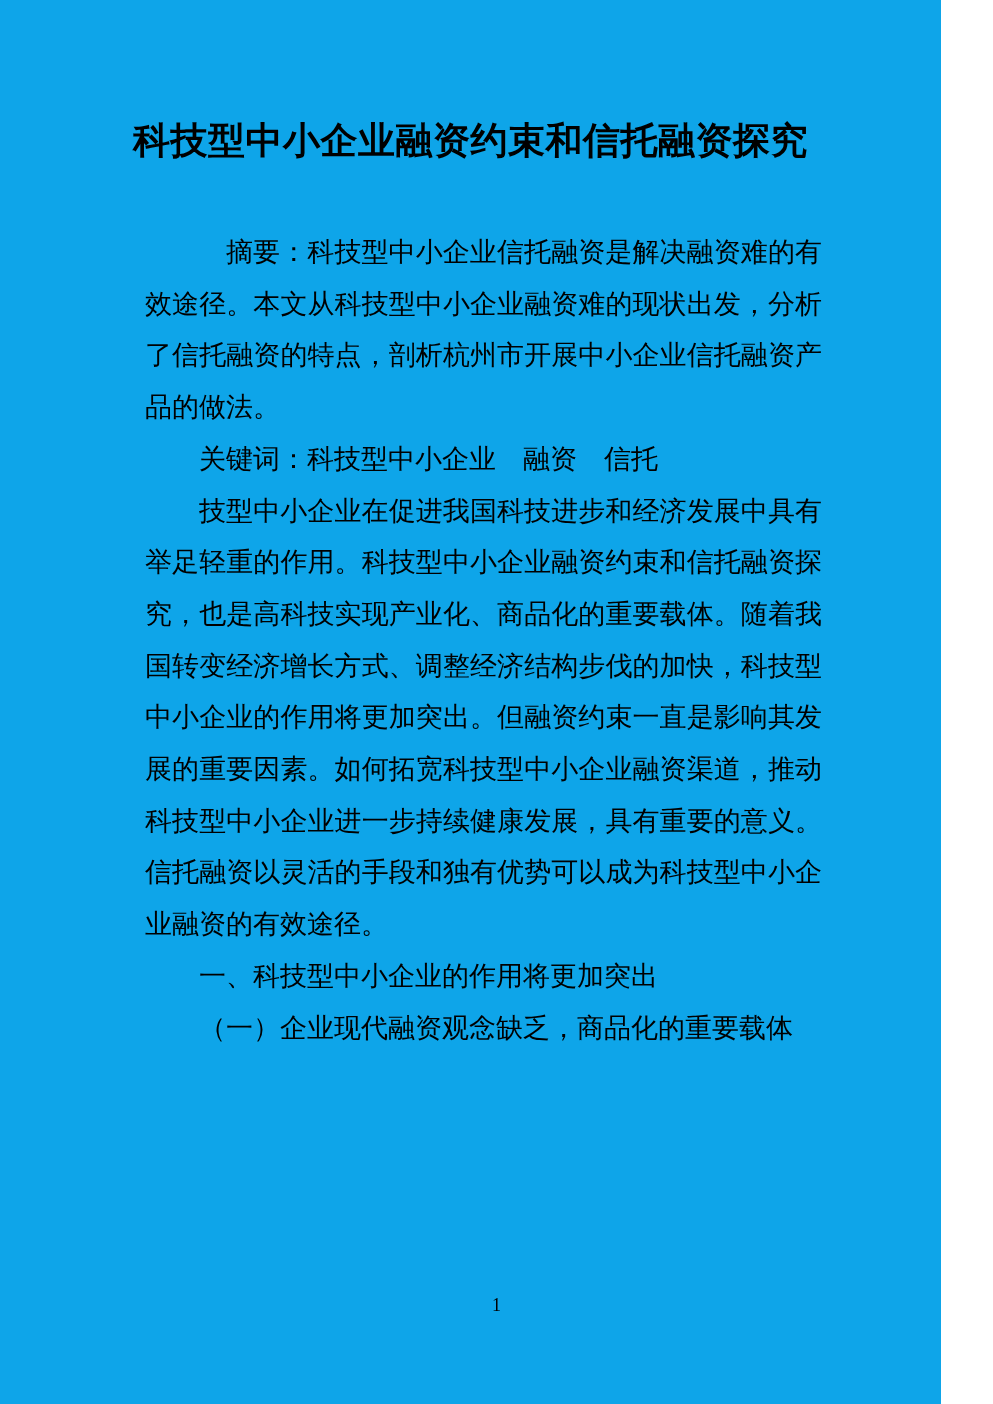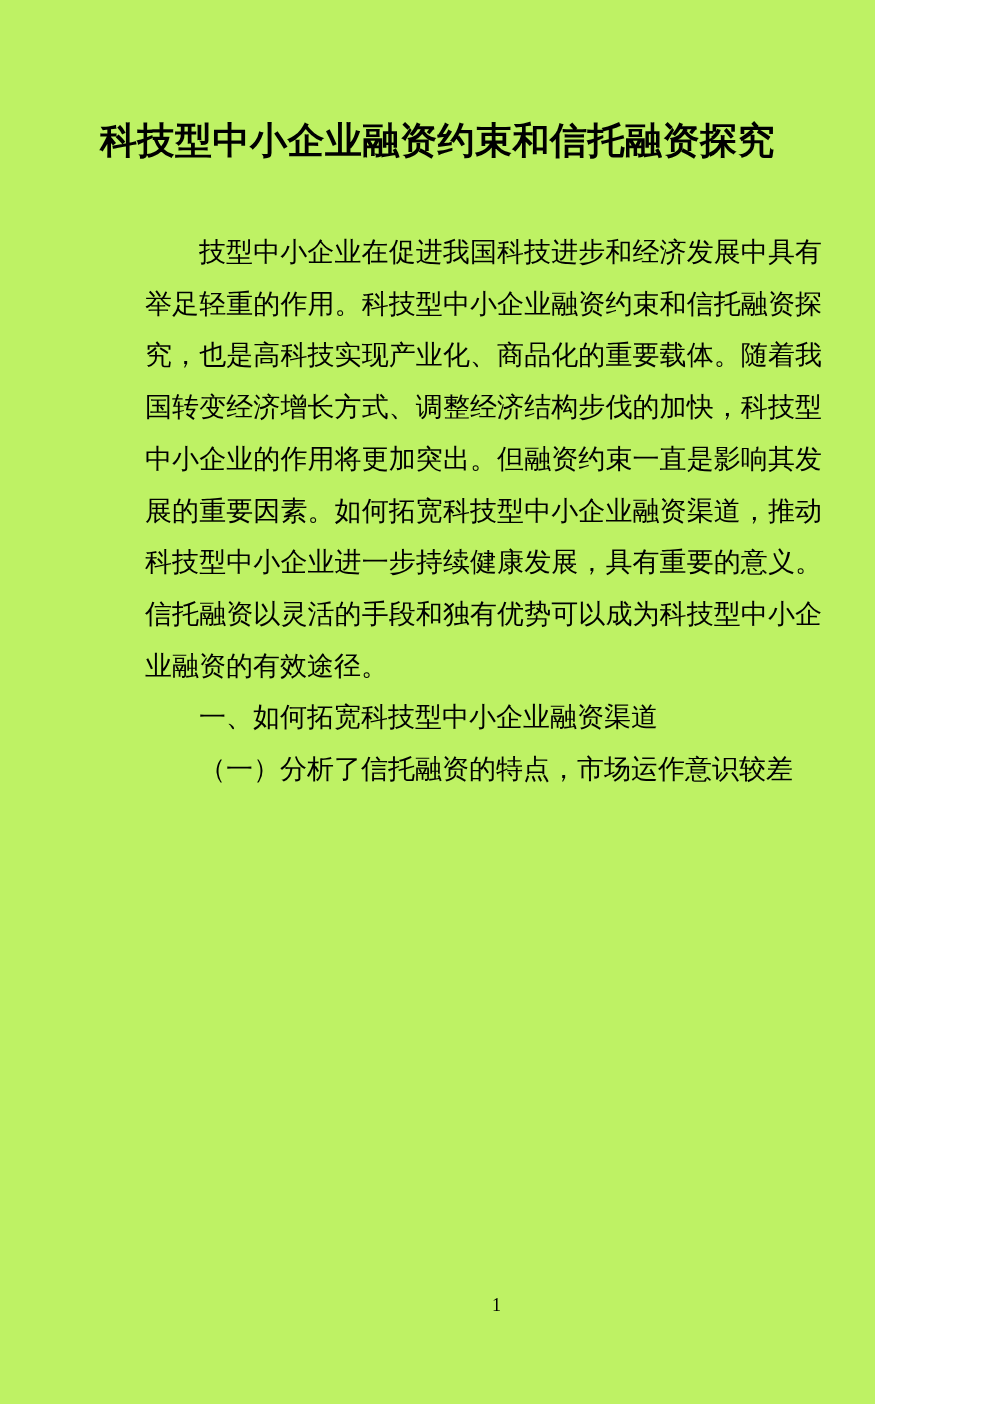--- a/index.html
+++ b/index.html
@@ -3,23 +3,23 @@
 <meta charset="utf-8">
 <style>
   * { box-sizing: border-box; }
   html, body {
     margin: 0;
     padding: 0;
     background: #ffffff;
   }
   .page {
     position: relative;
-    width: 875px;
+    width: 941px;
     height: 1404px;
-    background: #bef264;
+    background: #0ea5e9;
     color: #000000;
     font-family: "Liberation Serif", "DejaVu Serif", serif;
     overflow: hidden;
   }
   .doc-title {
     margin: 115px 0 60px 0;
     font-size: 37px;
     line-height: 52px;
     font-weight: bold;
     text-align: center;
@@ -54,27 +54,29 @@
 </style>
 </head>
 <body>
 
 <div class="page">
 
   <h1 class="doc-title">科技型中小企业融资约束和信托融资探究</h1>
 
   <div class="content">
 
+    <p class="abstract">摘要：科技型中小企业信托融资是解决融资难的有效途径。本文从科技型中小企业融资难的现状出发，分析了信托融资的特点，剖析杭州市开展中小企业信托融资产品的做法。</p>
 
+    <p>关键词：科技型中小企业　融资　信托</p>
 
     <p>技型中小企业在促进我国科技进步和经济发展中具有举足轻重的作用。科技型中小企业融资约束和信托融资探究，也是高科技实现产业化、商品化的重要载体。随着我国转变经济增长方式、调整经济结构步伐的加快，科技型中小企业的作用将更加突出。但融资约束一直是影响其发展的重要因素。如何拓宽科技型中小企业融资渠道，推动科技型中小企业进一步持续健康发展，具有重要的意义。信托融资以灵活的手段和独有优势可以成为科技型中小企业融资的有效途径。</p>
 
-    <p>一、如何拓宽科技型中小企业融资渠道</p>
+    <p>一、科技型中小企业的作用将更加突出</p>
 
-    <p>（一）分析了信托融资的特点，市场运作意识较差</p>
+    <p>（一）企业现代融资观念缺乏，商品化的重要载体</p>
 
 
   </div>
 
   <div class="page-footer">
     <span>1</span>
   </div>
 
 </div>
 

